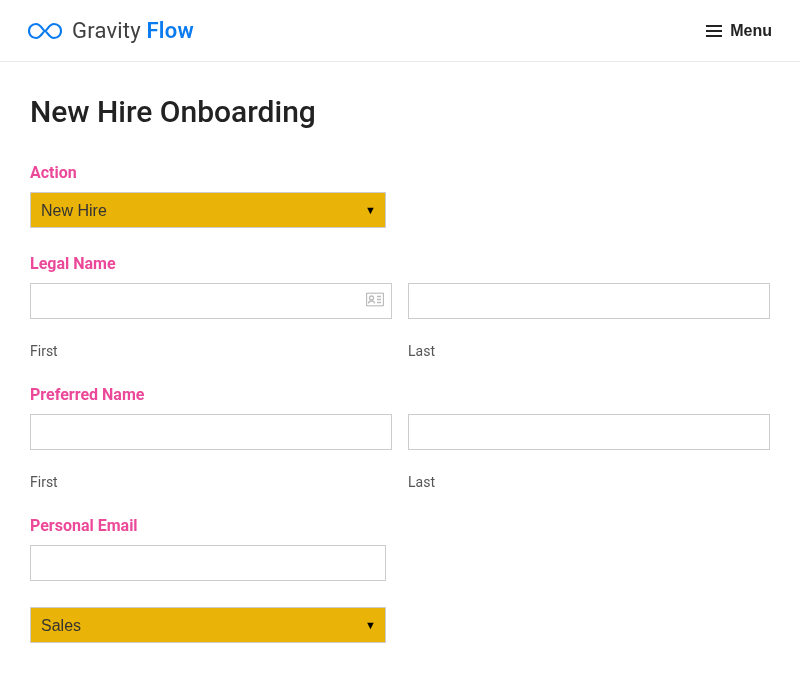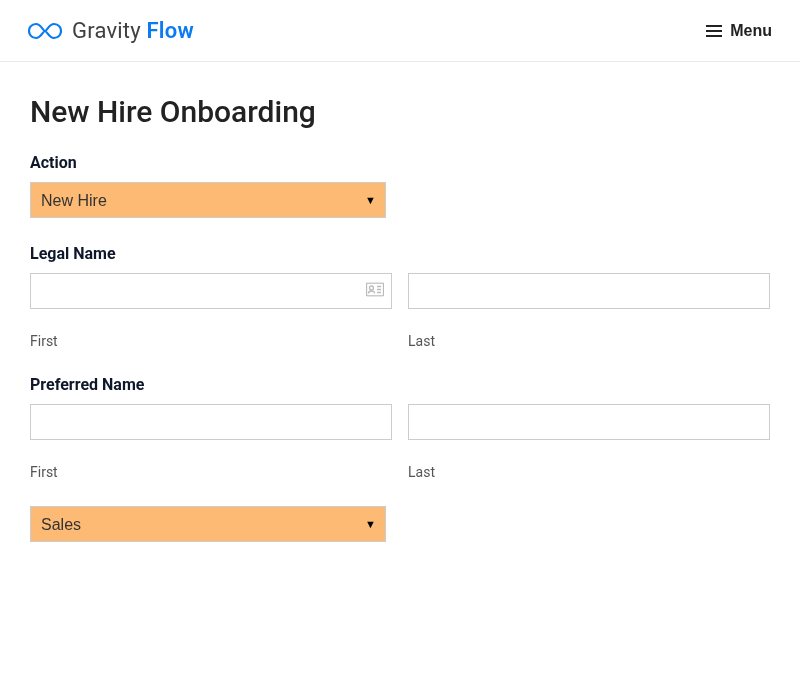--- a/index.html
+++ b/index.html
@@ -64,44 +64,44 @@
       height: 2px;
       background: #222;
     }
     .content {
       padding: 32px 30px 0 30px;
     }
     .page-title {
       font-size: 30px;
       font-weight: 500;
       color: #222;
-      margin-bottom: 24px;
+      margin-bottom: 34px;
     }
     .field {
       margin-bottom: 26px;
     }
     .field-label {
       display: block;
       font-size: 16px;
       font-weight: 700;
-      color: #0f172a;
+      color: #ec4899;
       margin-bottom: 10px;
     }
     .select-wrap {
       position: relative;
       width: 356px;
     }
     .select {
       width: 100%;
       height: 36px;
       padding: 6px 10px;
       font-size: 16px;
       color: #333;
       border: 1px solid #ccc;
-      background: #fdba74;
+      background: #eab308;
       appearance: none;
       -webkit-appearance: none;
       cursor: pointer;
     }
     .select-arrow {
       position: absolute;
       right: 10px;
       top: 50%;
       transform: translateY(-50%);
       pointer-events: none;
@@ -214,20 +214,24 @@
         <input type="text" class="text-input" value="" style="">
         <span class="sub-label">First</span>
       </div>
       <div class="name-col">
         <input type="text" class="text-input" value="" style="">
         <span class="sub-label">Last</span>
       </div>
     </div>
   </div>
 
+  <div class="field">
+    <label class="field-label">Personal Email</label>
+    <input type="text" class="text-input half-width" value="" style="">
+  </div>
 
   <div class="field">
     <div class="select-wrap">
       <select class="select">
         <option>Sales</option>
       </select>
       <span class="select-arrow">▼</span>
     </div>
   </div>
 

